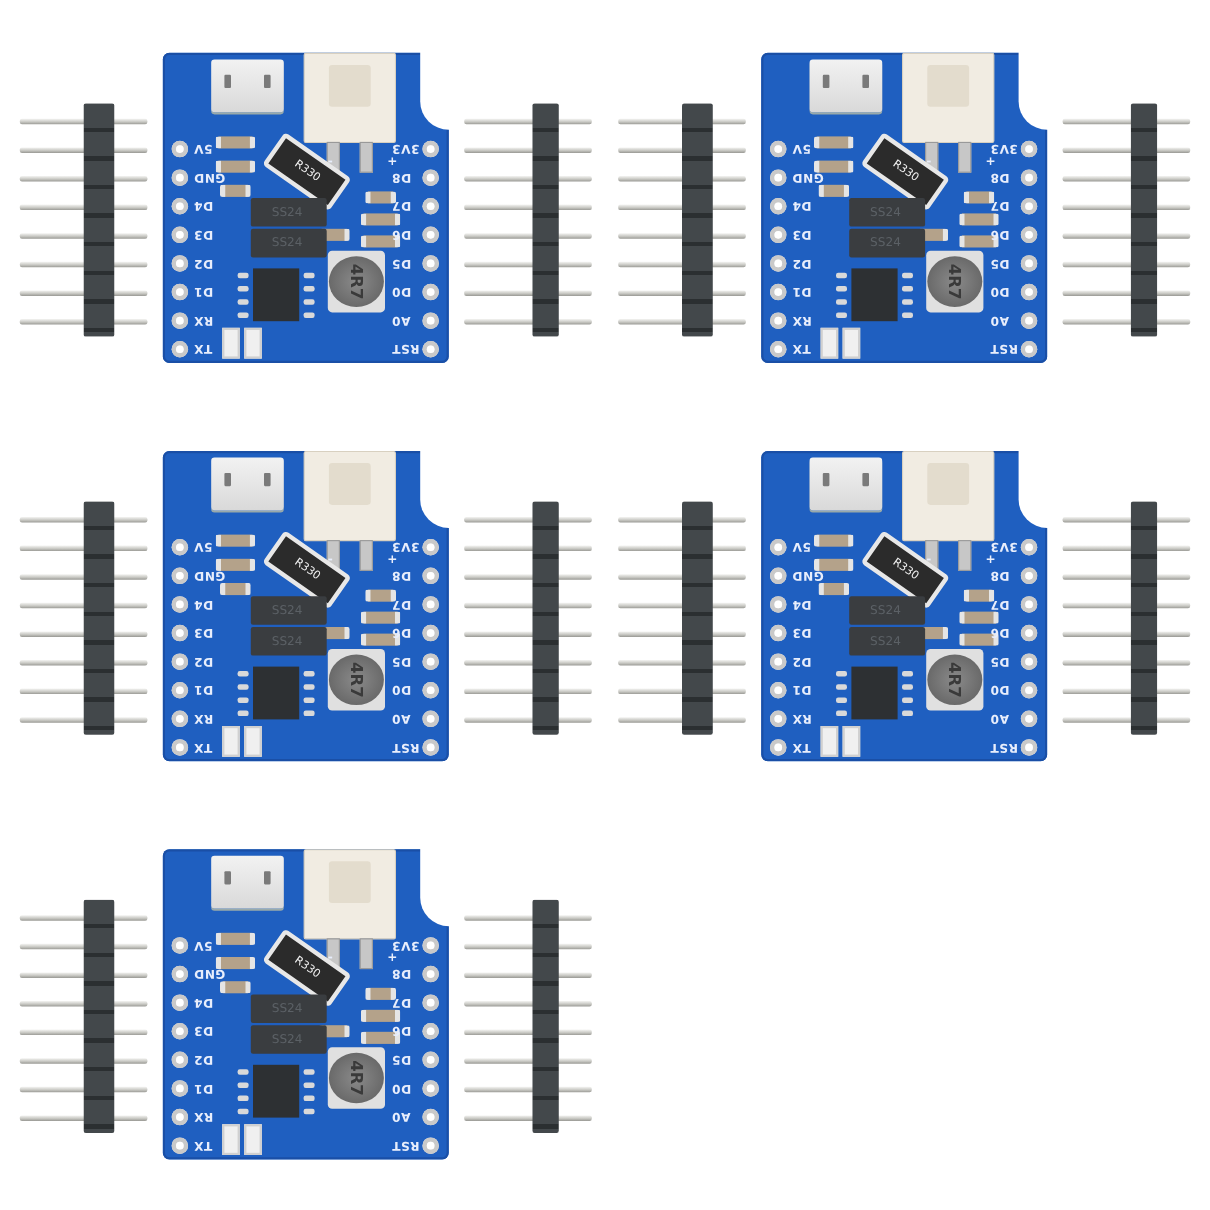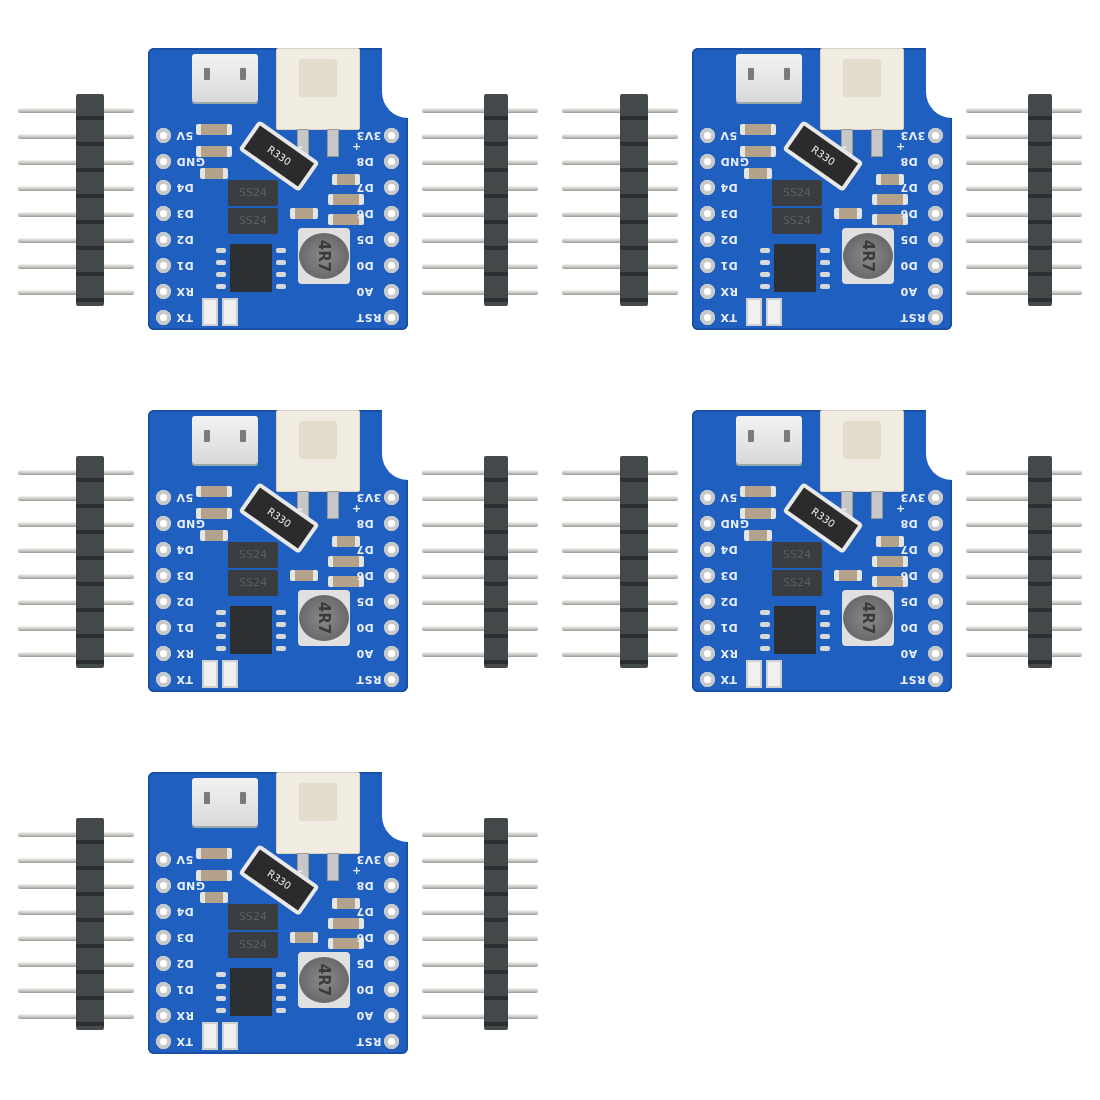--- a/index.html
+++ b/index.html
@@ -18,21 +18,21 @@
   .usb::before, .usb::after { content:""; position:absolute; top:14px; width:6px; height:12px; background:#7a7a7a; border-radius:1px; }
   .usb::before { left:12px; } .usb::after { right:12px; }
   .jst { position:absolute; left:128px; top:0; width:82px; height:80px; background:#f1ece2; border:1px solid #d8d0c0; border-radius:2px; }
   .jst .inner { position:absolute; left:22px; top:10px; width:38px; height:38px; background:#e3dccd; border-radius:3px; }
   .jst .leg { position:absolute; top:80px; width:10px; height:26px; background:#c7c7c7; border:1px solid #999; }
   .hole { position:absolute; width:15px; height:15px; border-radius:50%; background:#e6e6e6; box-shadow: inset 0 0 0 4px #c9c9c9; }
   .hole::after { content:""; position:absolute; left:4px; top:4px; width:7px; height:7px; border-radius:50%; background:#fff; }
   .lbl { position:absolute; color:#e8eefc; font-size:11px; font-weight:bold; transform:rotate(180deg); letter-spacing:0.5px; }
   .cap { position:absolute; width:26px; height:11px; background:#b4a28a; border-left:5px solid #e5e5e5; border-right:5px solid #e5e5e5; border-radius:2px; }
   .resistor { position:absolute; left:94px; top:90px; width:66px; height:28px; background:#2b2b2b; border:4px solid #e8e8e8; border-radius:4px; transform:rotate(35deg); color:#f2f2f2; font-size:10px; text-align:center; line-height:28px; }
-  .diode { position:absolute; left:80px; width:50px; height:26px; background:#3a3d40; border-radius:2px; color:#5b6065; font-size:11px; text-align:center; line-height:26px; }
+  .diode { position:absolute; left:80px; width:50px; height:26px; background:#3a3d40; border-radius:2px; color:#5b6065; font-size:11px; text-align:left; line-height:26px;padding-left:19px; }
   .ic { position:absolute; left:82px; top:196px; width:42px; height:48px; background:#2d3033; }
   .ic .p { position:absolute; width:10px; height:5px; background:#d9d9d9; border-radius:2px; }
   .inductor { position:absolute; left:150px; top:180px; width:52px; height:56px; background:#e0e0e0; border-radius:4px; }
   .inductor .coil { position:absolute; left:3px; top:3px; width:46px; height:50px; border-radius:50%; background:radial-gradient(#8a8a8a,#5c5c5c); color:#3a3a3a; font-size:15px; font-weight:bold; text-align:center; line-height:50px; }
   .led { position:absolute; top:250px; width:12px; height:24px; background:#f0f0f0; border:2px solid #d0d0d0; }
 </style>
 </head>
 <body>
 
 <div id="stage">

